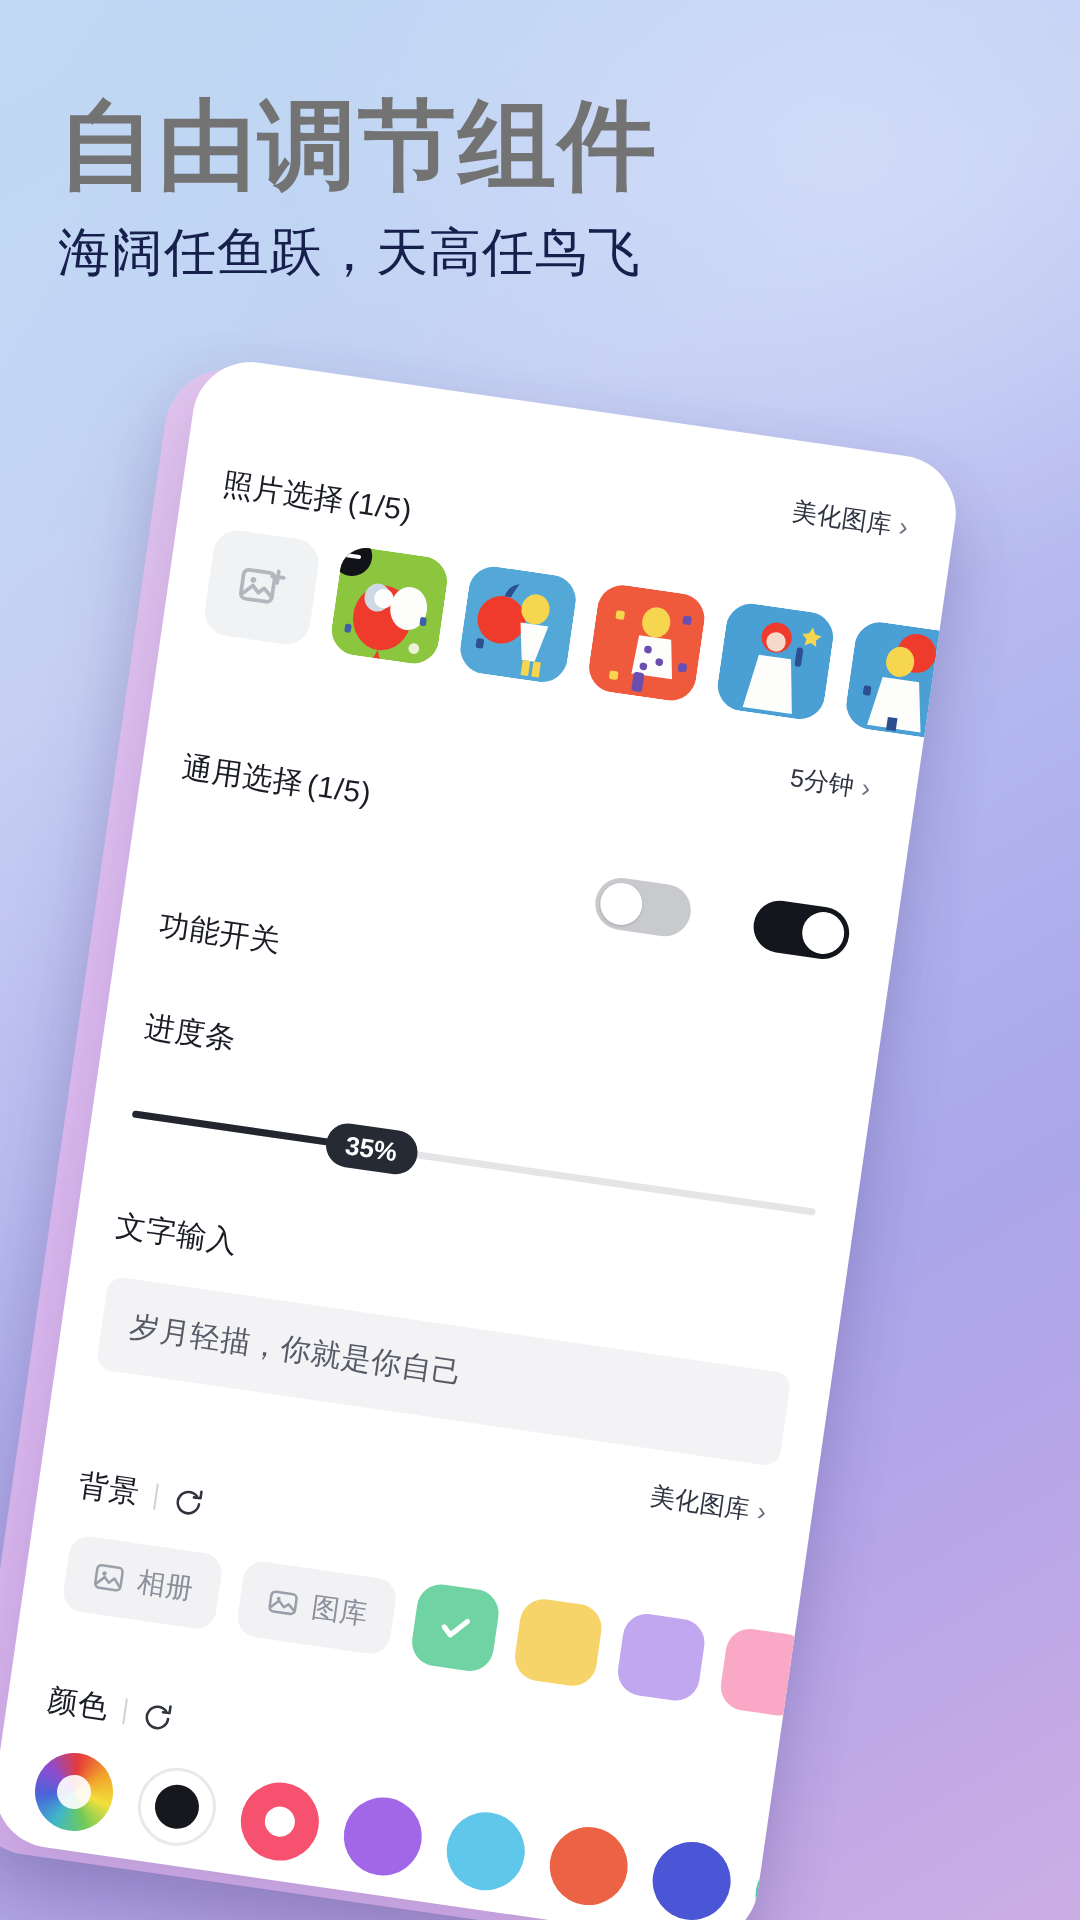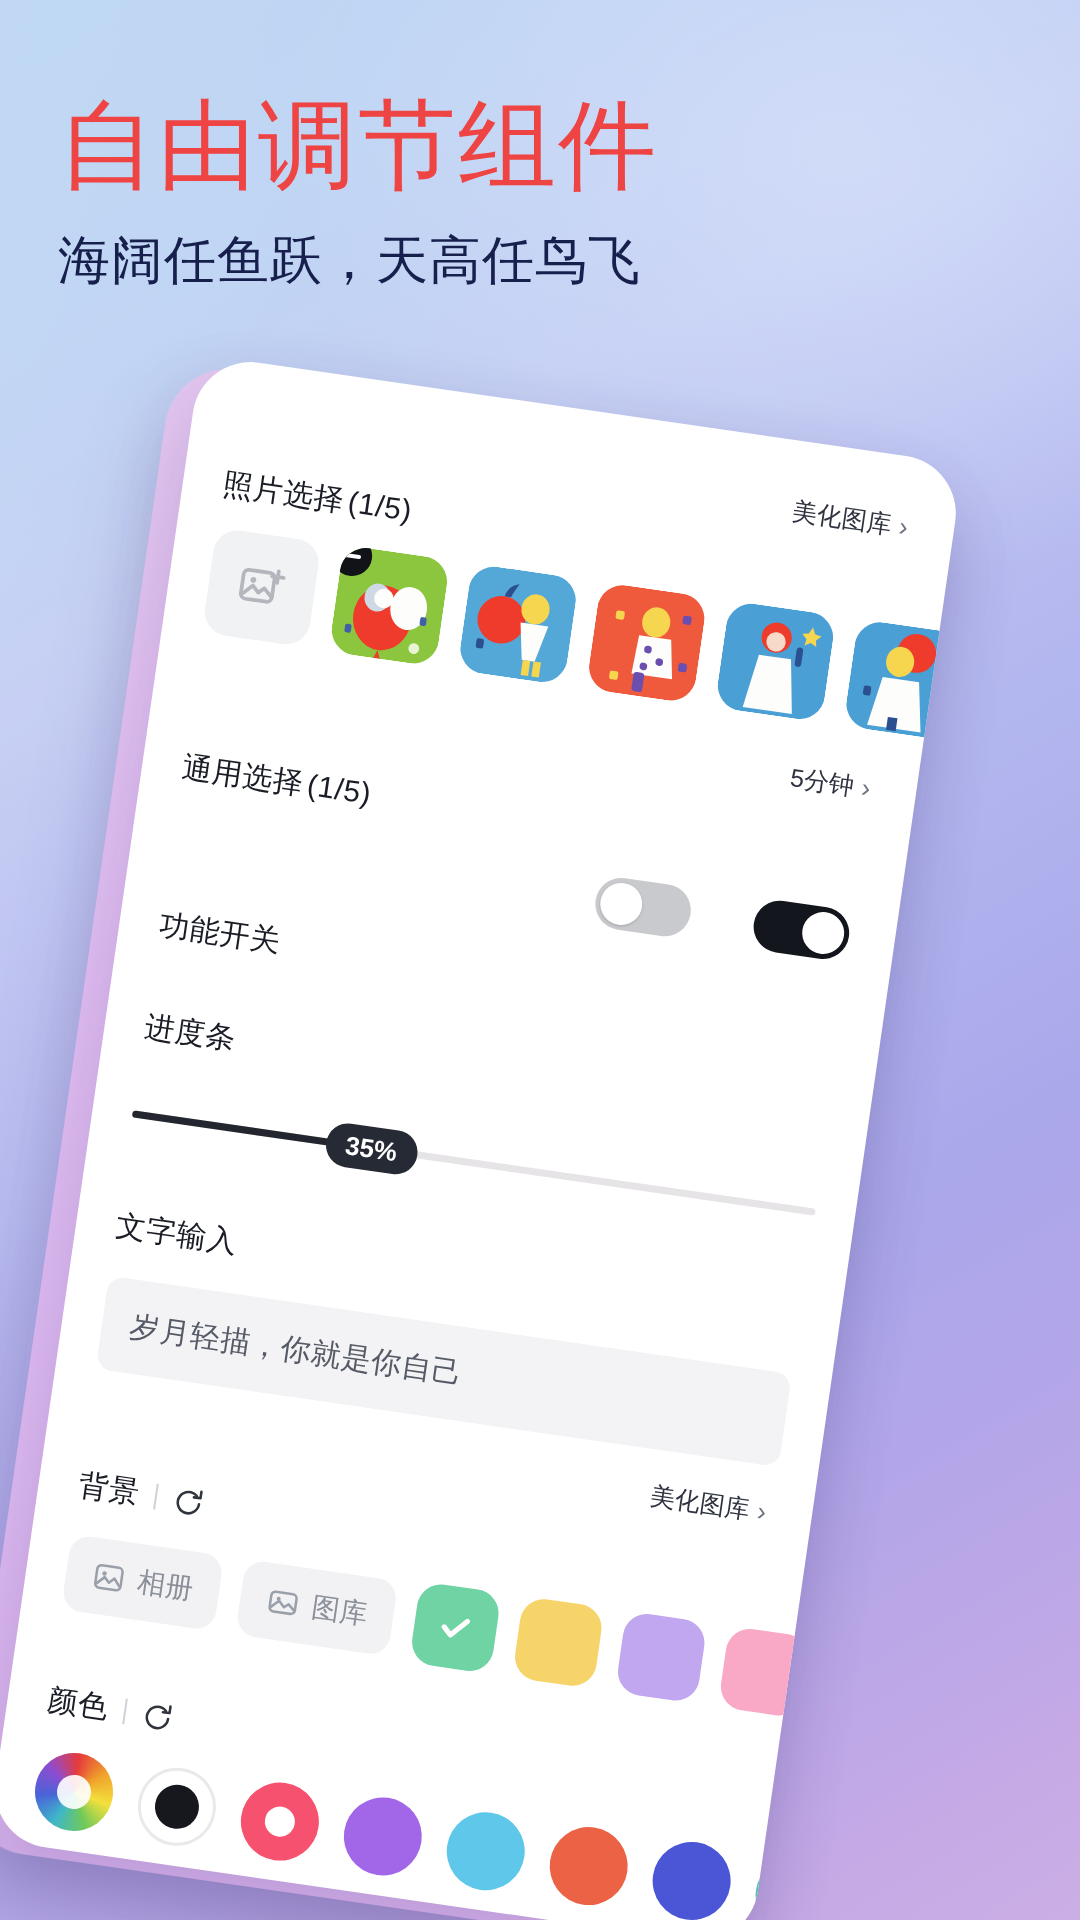--- a/index.html
+++ b/index.html
@@ -35,28 +35,28 @@
   .headline {
     position: absolute;
     left: 58px;
     top: 96px;
     width: 960px;
     z-index: 5;
   }
   .title {
     font-size: 98px;
     line-height: 1.02;
-    font-weight: 400;
+    font-weight: 700;
     letter-spacing: 2px;
-    color: #ef4444;
+    color: #737373;
     font-family: "Liberation Sans", "DejaVu Sans", sans-serif;
     white-space: nowrap;
   }
   .subtitle {
-    margin-top: 36px;
+    margin-top: 28px;
     font-size: 52px;
     line-height: 1.1;
     font-weight: 400;
     letter-spacing: 1px;
     color: #17204d;
     white-space: nowrap;
   }
 
   
   .phone-stage {

